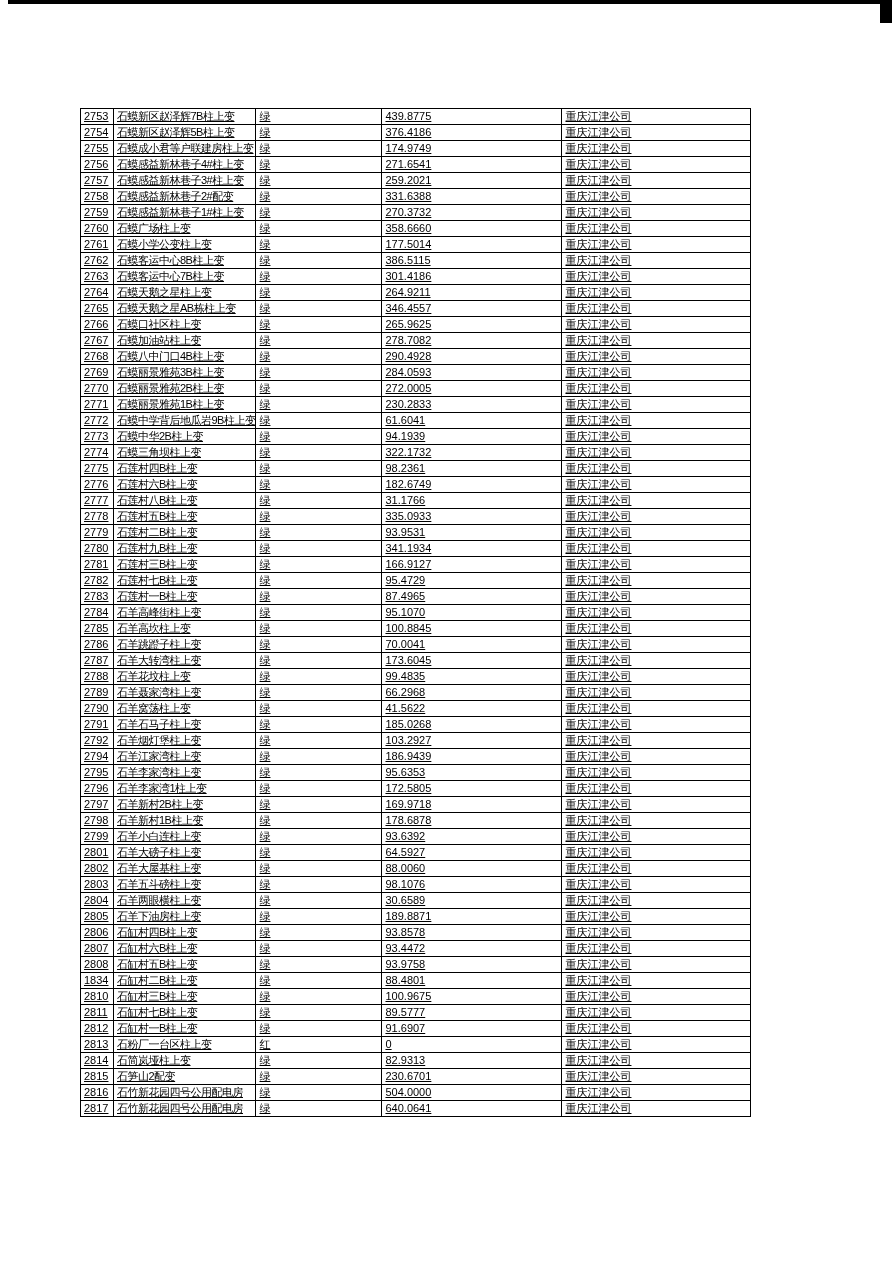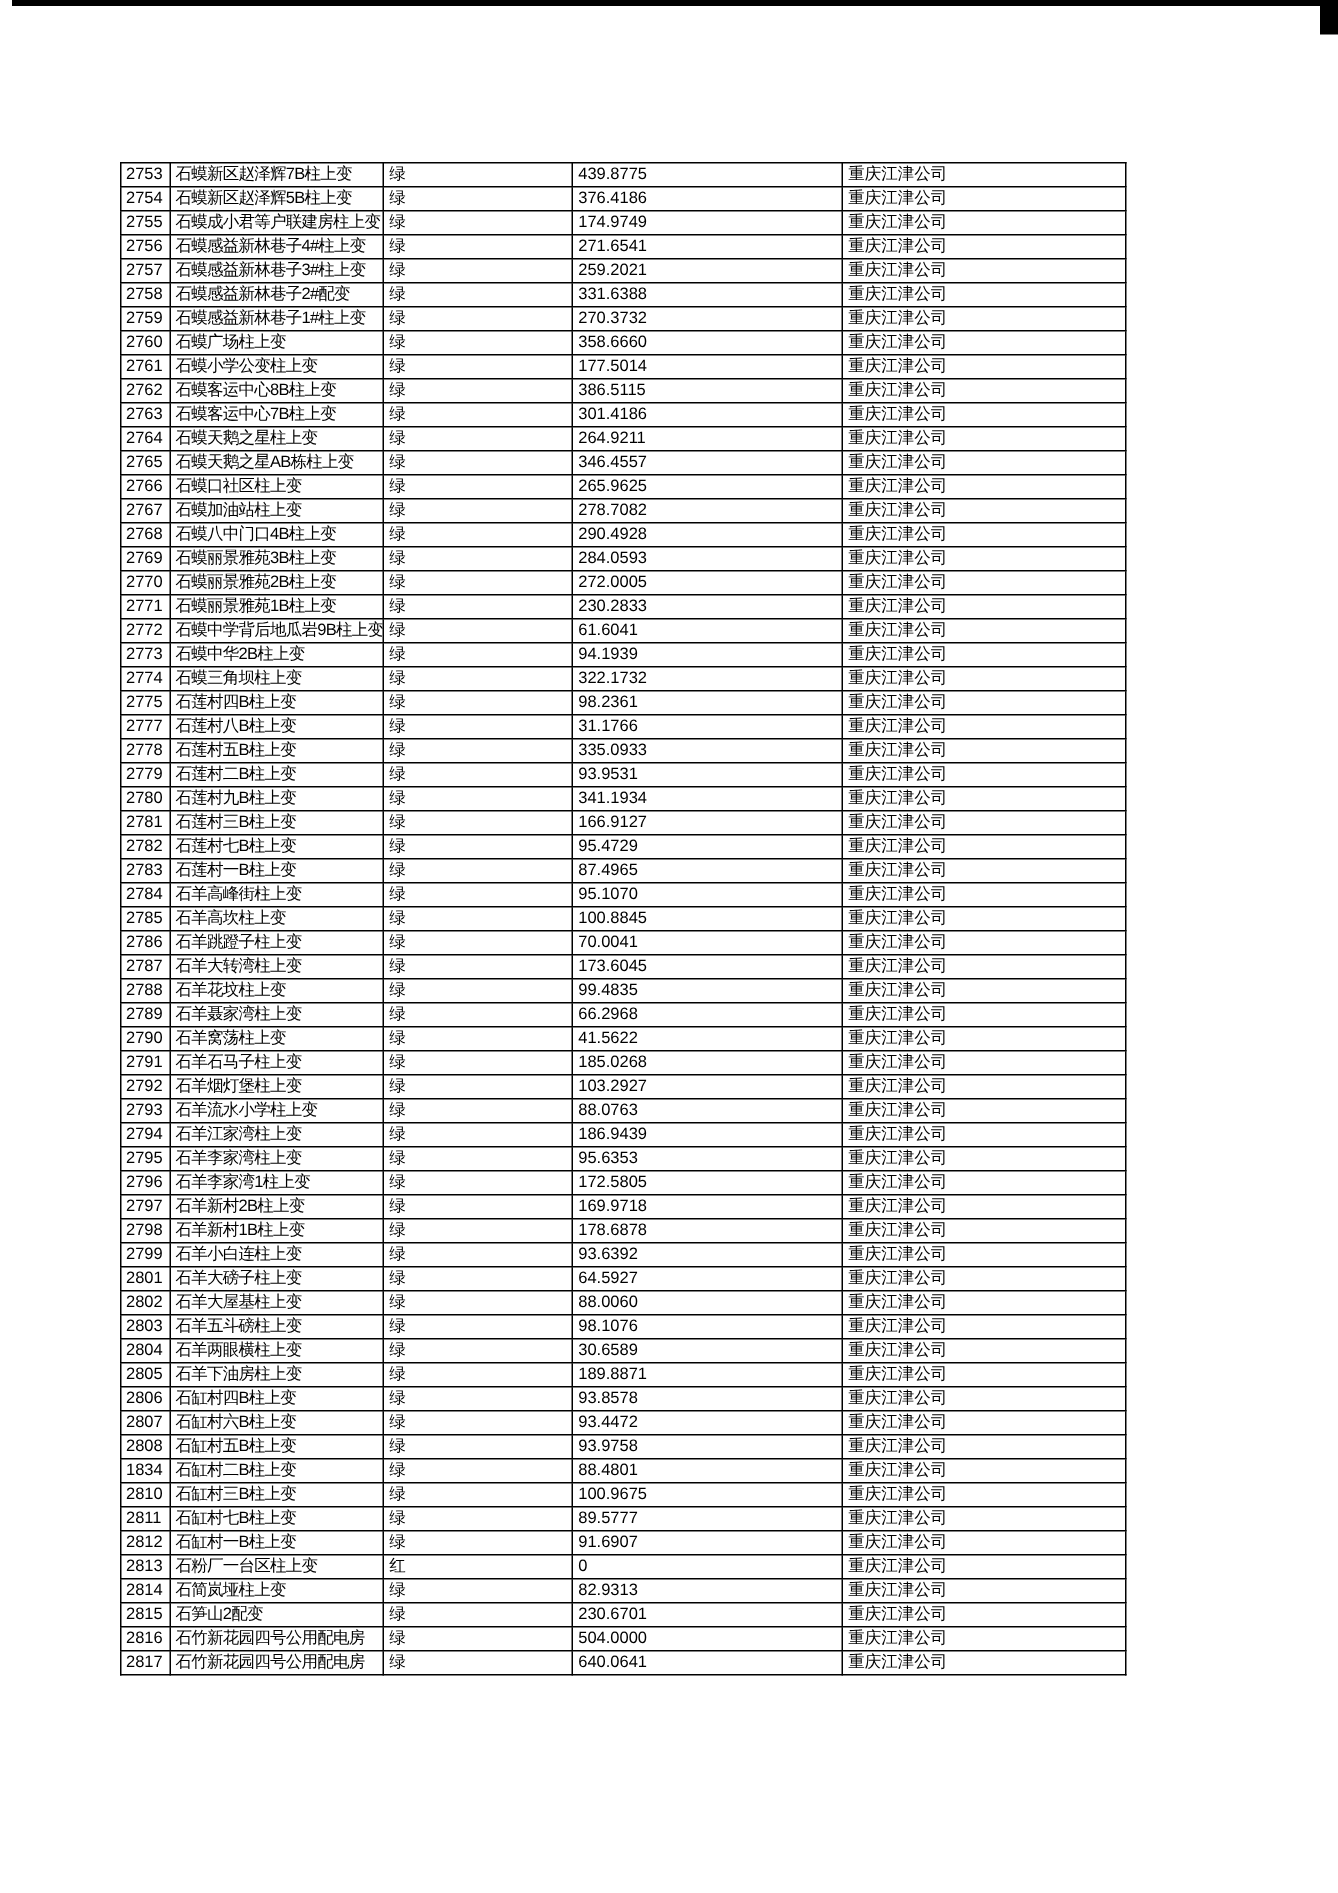--- a/index.html
+++ b/index.html
@@ -6,20 +6,21 @@
   body{
     width:892px;height:1262px;position:relative;background:#ffffff;
     font-family:"Liberation Sans",sans-serif;overflow:hidden;
   }
   .top-bar{position:absolute;top:0;left:8px;right:0;height:4px;background:#000;}
   .corner-mark{position:absolute;top:0;right:0;width:12px;height:23px;background:#000;}
   table.grid{
     position:absolute;left:80px;top:108px;
     border-collapse:collapse;table-layout:fixed;
     border:1px solid #000;
+    text-decoration:underline;
   }
   table.grid td{
     border:1px solid #000;
     height:15px;
     padding:0 0 0 3px;
     overflow:hidden;
     white-space:nowrap;
     font-size:11px;
     line-height:15px;
     vertical-align:middle;
@@ -201,20 +202,27 @@
     <td class="td-company">重庆江津公司</td>
   </tr>
       <tr>
     <td class="td-rownum">2775</td>
     <td class="td-name">石莲村四B柱上变</td>
     <td class="td-status">绿</td>
     <td class="td-value">98.2361</td>
     <td class="td-company">重庆江津公司</td>
   </tr>
       <tr>
+    <td class="td-rownum">2776</td>
+    <td class="td-name">石莲村六B柱上变</td>
+    <td class="td-status">绿</td>
+    <td class="td-value">182.6749</td>
+    <td class="td-company">重庆江津公司</td>
+  </tr>
+      <tr>
     <td class="td-rownum">2777</td>
     <td class="td-name">石莲村八B柱上变</td>
     <td class="td-status">绿</td>
     <td class="td-value">31.1766</td>
     <td class="td-company">重庆江津公司</td>
   </tr>
       <tr>
     <td class="td-rownum">2778</td>
     <td class="td-name">石莲村五B柱上变</td>
     <td class="td-status">绿</td>
@@ -310,27 +318,20 @@
     <td class="td-name">石羊石马子柱上变</td>
     <td class="td-status">绿</td>
     <td class="td-value">185.0268</td>
     <td class="td-company">重庆江津公司</td>
   </tr>
       <tr>
     <td class="td-rownum">2792</td>
     <td class="td-name">石羊烟灯堡柱上变</td>
     <td class="td-status">绿</td>
     <td class="td-value">103.2927</td>
-    <td class="td-company">重庆江津公司</td>
-  </tr>
-      <tr>
-    <td class="td-rownum">2793</td>
-    <td class="td-name">石羊流水小学柱上变</td>
-    <td class="td-status">绿</td>
-    <td class="td-value">88.0763</td>
     <td class="td-company">重庆江津公司</td>
   </tr>
       <tr>
     <td class="td-rownum">2794</td>
     <td class="td-name">石羊江家湾柱上变</td>
     <td class="td-status">绿</td>
     <td class="td-value">186.9439</td>
     <td class="td-company">重庆江津公司</td>
   </tr>
       <tr>

